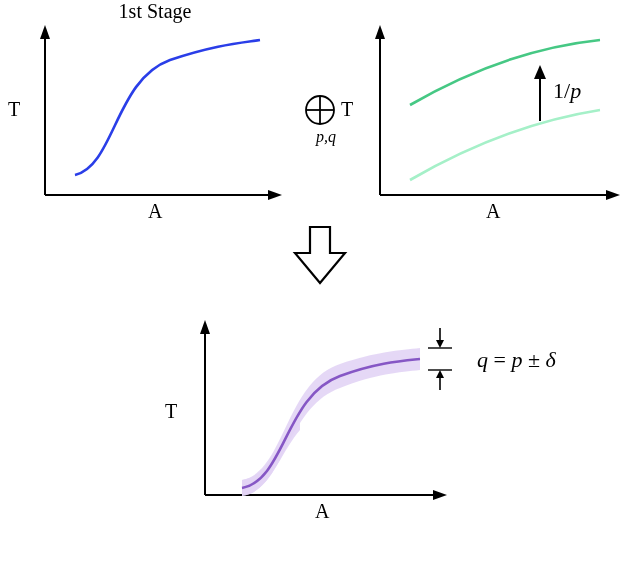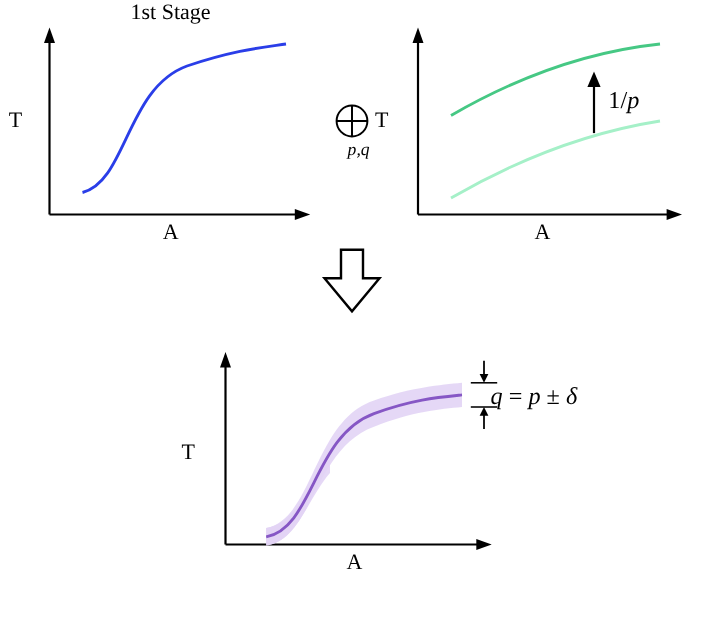--- a/index.html
+++ b/index.html
@@ -114,21 +114,21 @@
 
     <line x1="260" y1="8" x2="260" y2="26" stroke="#000" stroke-width="1.6"></line>
     <polygon points="260,28 256,20 264,20" fill="#000"></polygon>
 
     <line x1="260" y1="70" x2="260" y2="52" stroke="#000" stroke-width="1.6"></line>
     <polygon points="260,50 256,58 264,58" fill="#000"></polygon>
   </svg>
   <div class="ylabel" style="left:165px; top:400px;">T</div>
   <div class="xlabel" style="left:315px; top:500px;">A</div>
 
-  <div class="eq-label" style="left:446px; top:347px;">
+  <div class="eq-label" style="left:477px; top:347px;">
     <span style="font-style:italic;">q</span>
     <span> = </span>
     <span style="font-style:italic;">p</span>
     <span> ± </span>
     <span style="font-style:italic;">δ</span>
   </div>
 
 </div>
 
 </body></html>

